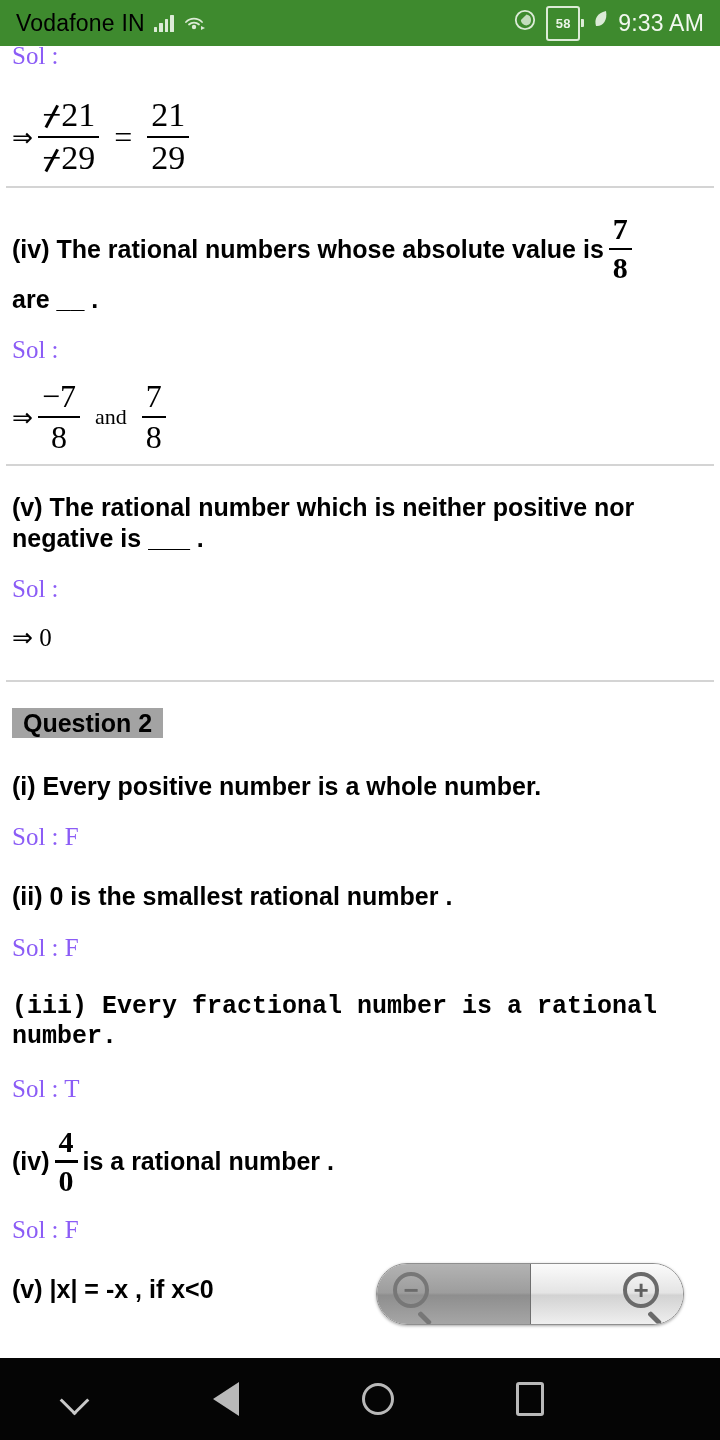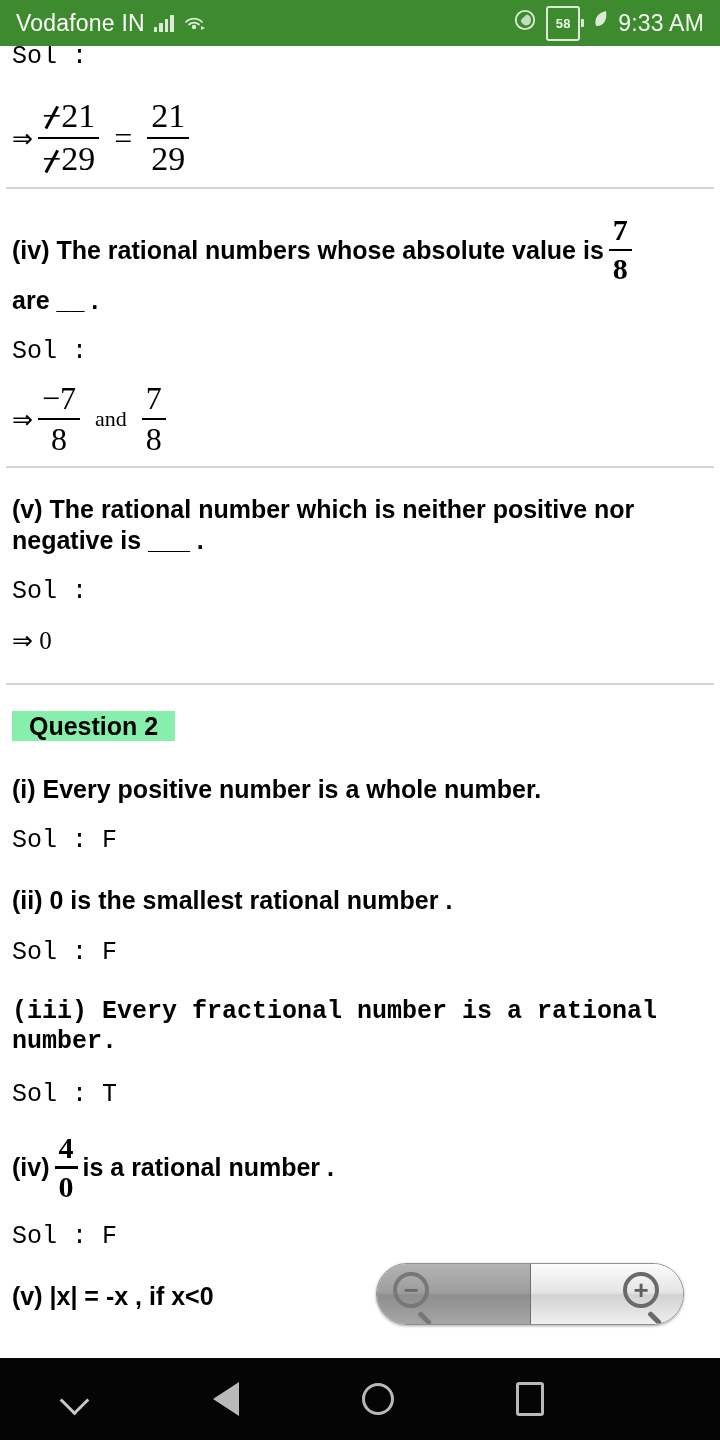--- a/index.html
+++ b/index.html
@@ -12,21 +12,21 @@
   #screen { position:relative; width:720px; height:1440px; background:#fff; }
 
   
   .statusbar{
     position:absolute; top:0; left:0; width:720px; height:46px;
     background:#3e8a2e; color:#e9f3e6;
     display:flex; align-items:center; padding:0 16px;
     font-size:23px; letter-spacing:.2px;
   }
   .sb-left{ display:flex; align-items:center; gap:9px; }
-  .carrier{ font-size:23px; color:#ffffff; }
+  .carrier{ font-size:23px; color:#000000; }
   .sb-right{ margin-left:auto; display:flex; align-items:center; gap:9px; }
   .sb-time{ font-size:23px; color:#f2f8f0; }
 
   .bars{ display:flex; align-items:flex-end; gap:2px; height:18px; }
   .bars i{ display:block; width:3.5px; background:#dcebd7; border-radius:.5px; }
   .bars i:nth-child(1){height:5px}
   .bars i:nth-child(2){height:9px}
   .bars i:nth-child(3){height:13px}
   .bars i:nth-child(4){height:17px}
 
@@ -41,22 +41,22 @@
   .batt-tip{ width:3px; height:8px; background:#dcebd7; border-radius:0 1px 1px 0; margin-left:1px; }
 
   
   .content{
     position:absolute; top:46px; left:0; width:720px; height:1312px;
     background:#fff; overflow:hidden;
   }
   .pad{ padding:0 12px; }
 
   .sol{
-    font-size:25px; color:#000000; font-weight:normal;
-    font-family:Liberation Mono, monospace;
+    font-size:25px; color:#8b5cf6; font-weight:normal;
+    font-family:Liberation Serif, serif;
   }
   .qtext{
     font-size:25px; font-weight:bold; color:#000;
     line-height:1.22;
   }
 
   hr.rule{
     border:0; border-top:2px solid #d4d4d4;
     margin:0 6px; height:0;
   }
@@ -79,21 +79,21 @@
 
   .strike{ position:relative; display:inline-block; }
   .strike::after{
     content:""; position:absolute; left:-3px; top:50%;
     width:calc(100% + 6px); height:2.5px; background:#000;
     transform:rotate(-62deg); transform-origin:center;
   }
 
   .mathline{ display:flex; align-items:center; }
 
-  .hl{ background:#86efac; padding:1px 17px; }
+  .hl{ background:#a3a3a3; padding:1px 11px; }
 
   
   .zoomctl{
     position:absolute; left:376px; top:1263px;
     width:308px; height:62px; border-radius:31px;
     display:flex; overflow:hidden;
     box-shadow:0 1px 3px rgba(0,0,0,.35);
     border:1px solid #8f8f8f;
   }
   .zc-half{ flex:1; display:flex; align-items:center; position:relative; }

